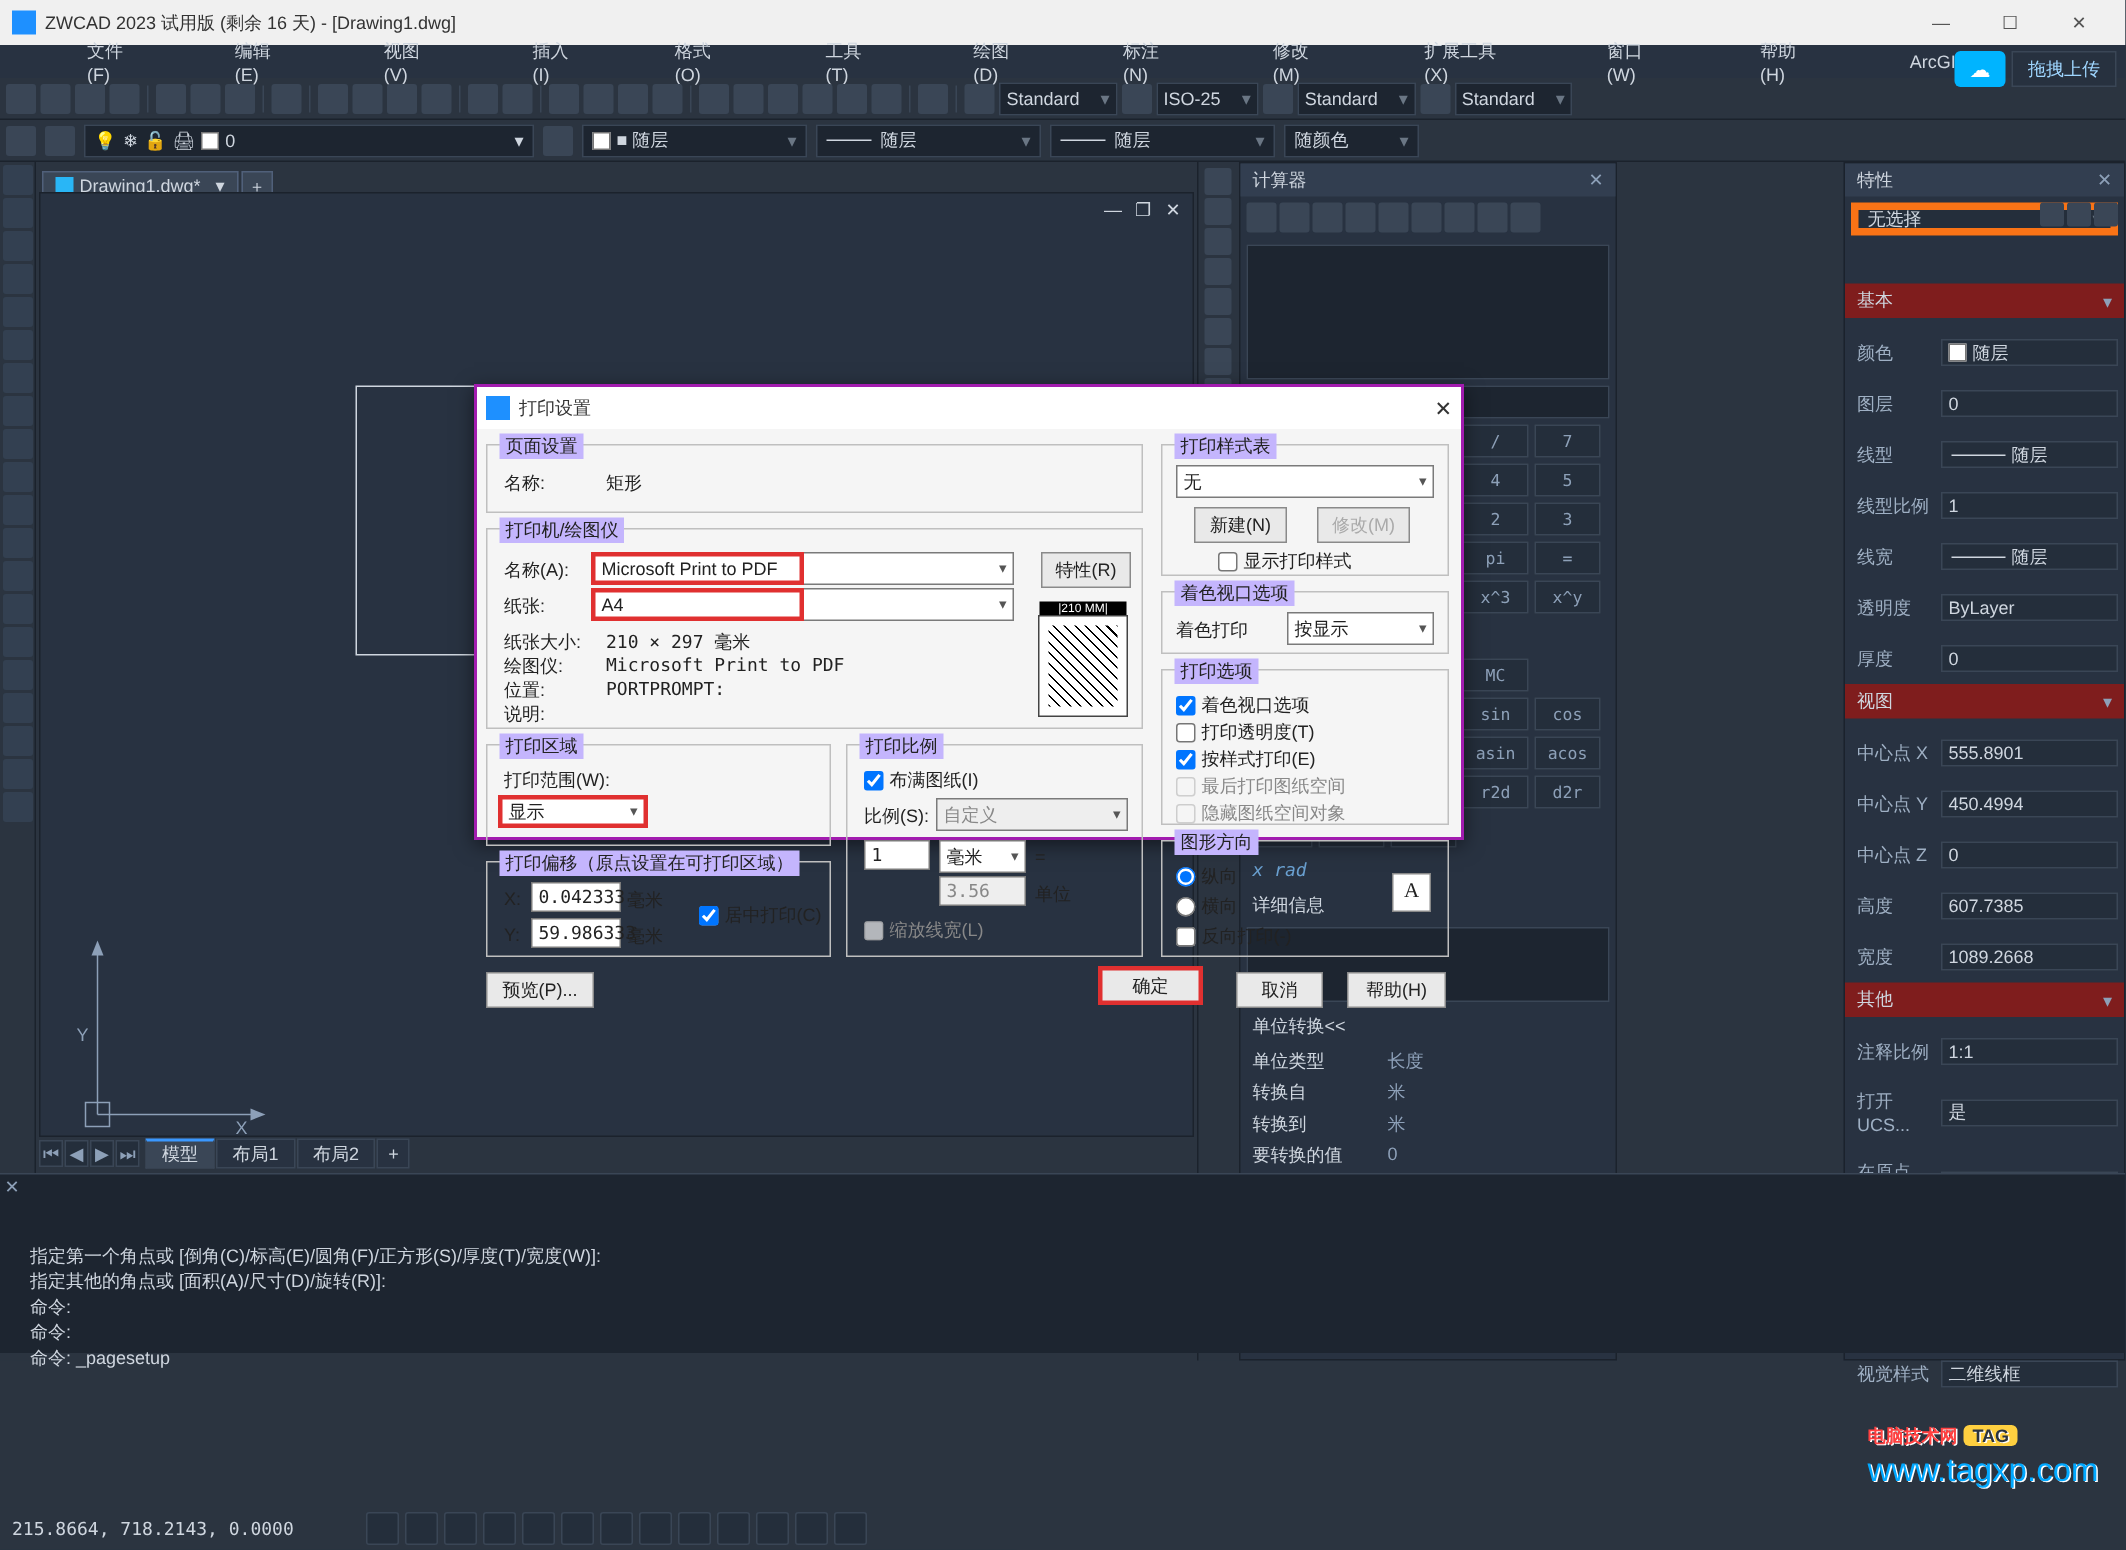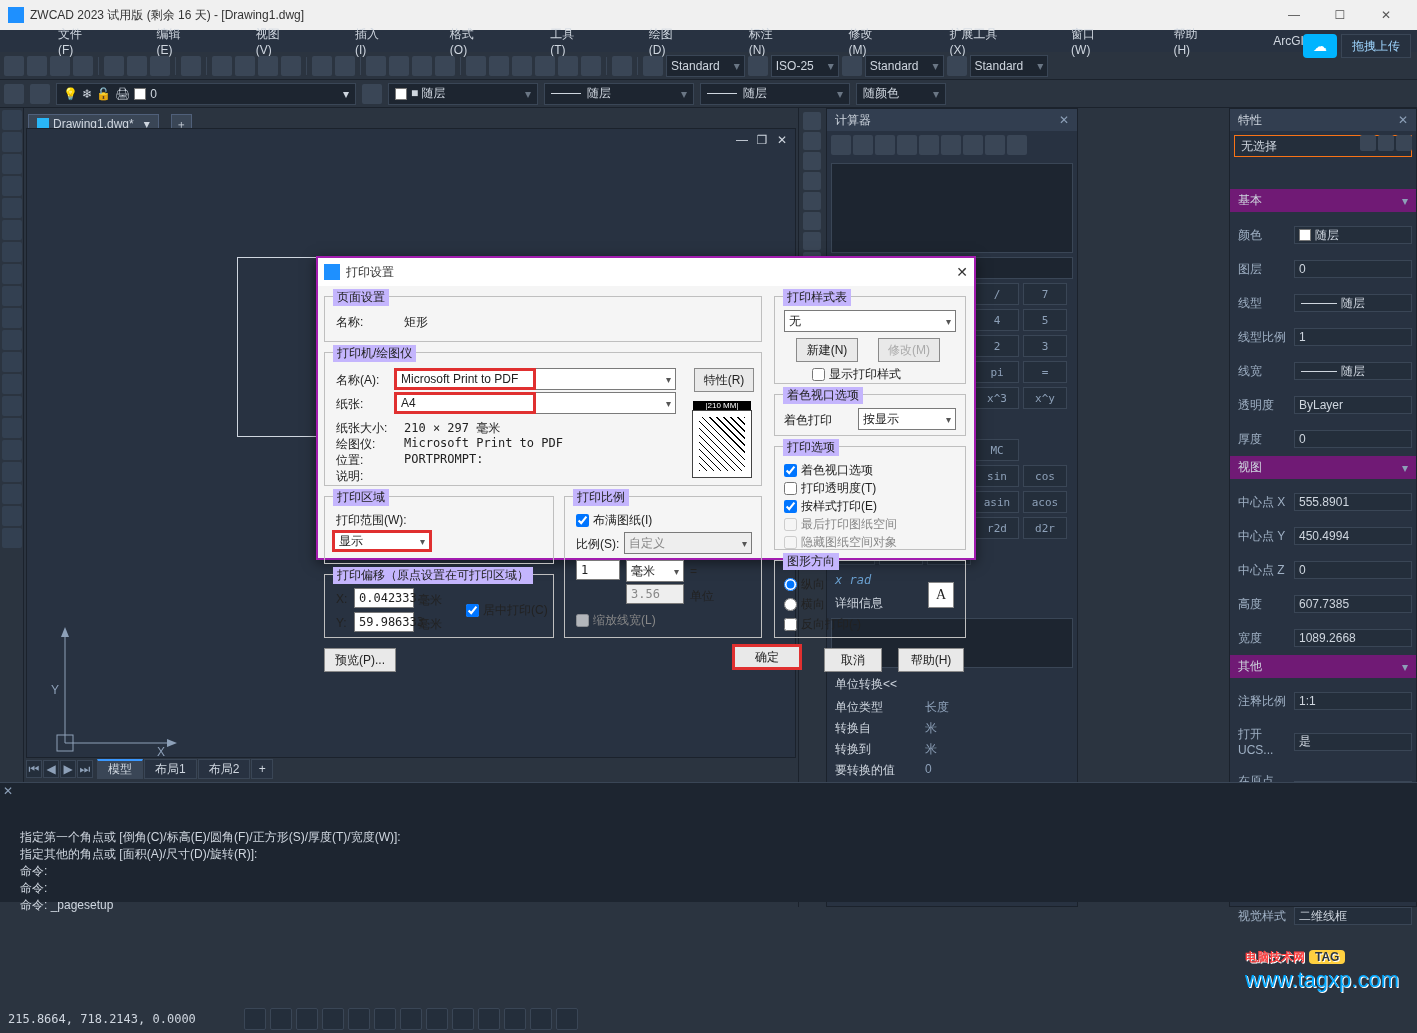--- a/index.html
+++ b/index.html
@@ -18,21 +18,21 @@
 .tb-sep { width:1px;height:18px;background:#3a4656;margin:0 2px; }
 .style-combo { display:flex;align-items:center;gap:2px;background:#1d2530;border:1px solid #3a4656;height:22px;padding:0 4px;color:#cfd6df;font-family:monospace; }
 .style-combo .dd { color:#6a7684;margin-left:12px; }
 .toolbar2 { height:28px; background:#2b3440; display:flex; align-items:center; padding:0 4px; gap:6px; border-bottom:1px solid #1b222c; color:#cfd6df; }
 .layer-combo { display:flex;align-items:center;height:22px;background:#1d2530;border:1px solid #3a4656;padding:0 6px;min-width:300px; }
 .color-sw { width:12px;height:12px;background:#fff;border:1px solid #777;margin-right:4px; }
 .combo { display:flex;align-items:center;height:22px;background:#1d2530;border:1px solid #3a4656;padding:0 6px;min-width:150px; }
 .combo .dd { margin-left:auto;color:#6a7684; }
 .left-toolbar { position:absolute;left:0;top:108px;width:24px;bottom:126px;background:#2b3440;display:flex;flex-direction:column;padding-top:2px;gap:2px;border-right:1px solid #1b222c; }
 .lt-ico { width:20px;height:20px;margin:0 auto;background:#334051;border-radius:2px; }
-.doc-tab-row { position:absolute; left:28px; top:108px; height:32px; display:flex; align-items:center; gap:12px; }
+.doc-tab-row { position:absolute; left:28px; top:108px; height:32px; display:flex; align-items:center; gap:2px; }
 .doc-tab { background:#3a4656;border:1px solid #50607a;color:#cfd6df;padding:2px 8px;display:flex;align-items:center;gap:4px;font-size:11px; }
 .doc-tab .dwg-ico{ width:12px;height:12px;background:#29b6f6; }
 .canvas { position:absolute; left:26px; top:128px; width:770px; height:630px; background:#283241; border:1px solid #1b222c; }
 .canvas .rect { position:absolute; left:210px; top:128px; width:130px; height:180px; border:1px solid #cfd6df; }
 .axis-y { position:absolute; left:24px; bottom:60px; color:#8da0b8; }
 .axis-x { position:absolute; left:130px; bottom:-2px; color:#8da0b8; }
 .axis-svg { position:absolute; left:14px; bottom:4px; }
 .doccontrols { position:absolute; right:6px; top:4px; display:flex; gap:6px; color:#cfd6df; }
 .doccontrols span { width:14px;text-align:center; }
 .right-narrow { position:absolute; left:798px; top:108px; width:26px; bottom:126px; background:#2b3440; border-left:1px solid #1b222c; display:flex; flex-direction:column; align-items:center; gap:2px; padding-top:4px; }
@@ -45,25 +45,25 @@
 .calc-screen { margin:4px;height:90px;border:1px solid #3a4656;background:#1d2530; }
 .calc-input { margin:0 4px;height:22px;background:#1d2530;border:1px solid #3a4656; }
 .calc-grid { display:flex;flex-wrap:wrap;gap:4px;padding:4px; }
 .ck { width:44px;height:22px;background:#242e3b;border:1px solid #3a4656;color:#8da0b8;display:flex;align-items:center;justify-content:center;font-family:monospace;font-size:11px; }
 .calc-rad { padding:4px 8px;color:#6aa0d0;font-style:italic;font-family:monospace; }
 .calc-detail { padding:4px 8px;color:#cfd6df; }
 .calc-sect { padding:4px 8px;color:#cfd6df;margin-top:4px; }
 .calc-row { display:flex;padding:2px 8px;color:#8da0b8; }
 .calc-row .k{ width:90px;color:#cfd6df; }
 .props-panel { position:absolute; right:0; top:108px; width:188px; bottom:126px; background:#283241; border:1px solid #1b222c; }
-.props-sel { margin:4px;height:22px;background:#242e3b;border:1px solid #f97316;color:#cfd6df;display:flex;align-items:center;padding:0 6px; }
+.props-sel { margin:4px;height:22px;background:#242e3b;border:5px solid #f97316;color:#cfd6df;display:flex;align-items:center;padding:0 6px; }
 .props-sel .dd{ margin-left:auto;color:#6a7684;}
 .props-iconrow { position:absolute; right:4px; top:26px; display:flex; gap:2px; }
 .pi { width:16px;height:16px;background:#3a4656;border-radius:2px; }
-.prop-group { background:#701a75;color:#cfd6df;padding:3px 8px;display:flex;align-items:center;margin-top:6px; }
+.prop-group { background:#7f1d1d;color:#cfd6df;padding:3px 8px;display:flex;align-items:center;margin-top:6px; }
 .prop-group .arr { margin-left:auto;color:#8da0b8; }
 .prop-row { display:flex;padding:2px 4px;color:#cfd6df;align-items:center;margin-top:12px; }
 .prop-row .k{ width:60px;color:#9fb0c4;padding-left:4px; }
 .prop-row .v{ flex:1;background:#242e3b;border:1px solid #3a4656;height:18px;display:flex;align-items:center;padding:0 4px;color:#cfd6df; }
 .prop-row .sw{ width:12px;height:12px;background:#fff;border:1px solid #777;margin-right:4px; }
 .prop-row .line{ flex:0 0 36px;border-top:1px solid #cfd6df;margin-right:4px;margin-left:2px; }
 .tabs-bottom { position:absolute; left:26px; top:758px; height:22px; display:flex; align-items:center; }
 .btab-nav { display:flex;gap:1px;margin-right:4px; }
 .btab-nav span { width:16px;height:18px;background:#242e3b;border:1px solid #3a4656;color:#8da0b8;display:flex;align-items:center;justify-content:center; }
 .btab { height:20px;padding:0 10px;background:#283241;color:#cfd6df;border:1px solid #3a4656;display:flex;align-items:center;margin-right:1px; }

